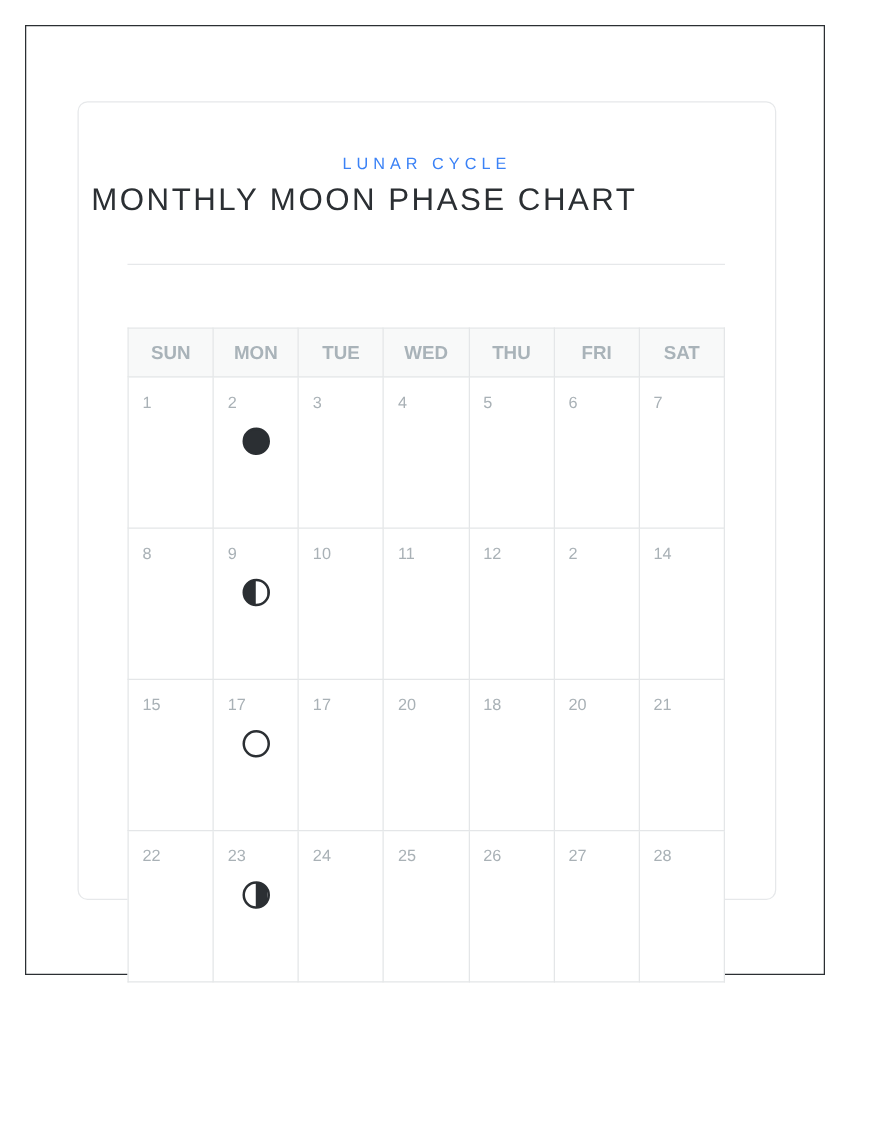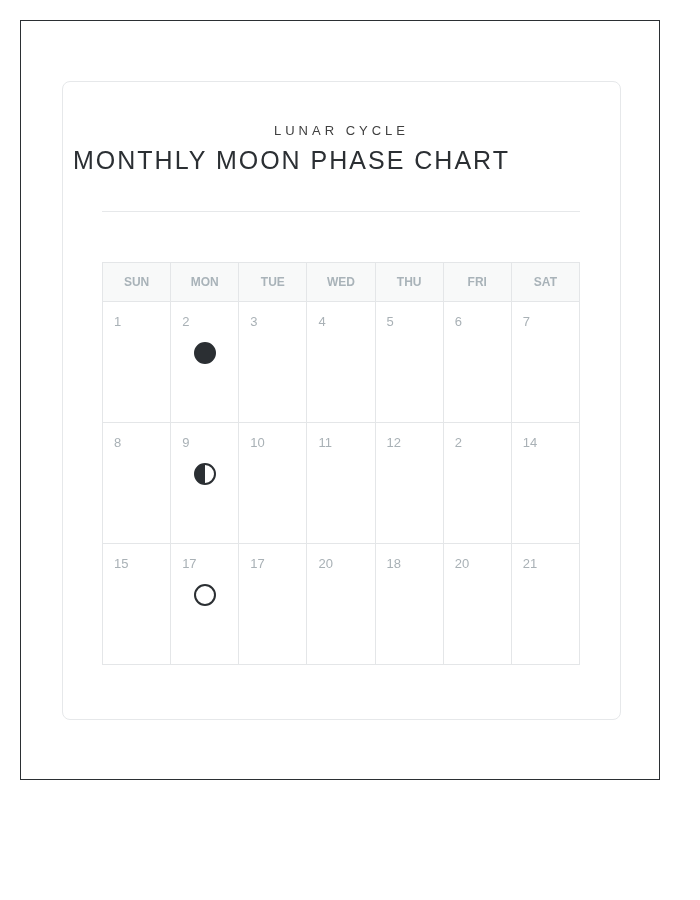--- a/index.html
+++ b/index.html
@@ -33,21 +33,21 @@
       background: #ffffff;
     }
     .eyebrow {
       position: absolute;
       left: 62px;
       top: 123px;
       width: 559px;
       text-align: center;
       font-size: 13px;
       letter-spacing: 4px;
-      color: #404040;
+      color: #3b82f6;
       text-transform: uppercase;
     }
     .title {
       position: absolute;
       left: 62px;
       top: 146px;
       width: 459px;
       text-align: center;
       font-size: 25px;
       letter-spacing: 2px;
@@ -70,21 +70,21 @@
       width: 478px;
       border-collapse: collapse;
       table-layout: fixed;
       background: #ffffff;
     }
     .calendar th {
       height: 38px;
       background: #f8f9f9;
       border: 1px solid #e4e6e8;
       color: #a9b3b9;
-      font-size: 12px;
+      font-size: 15px;
       font-weight: bold;
       vertical-align: middle;
       padding: 0;
     }
     .calendar td {
       height: 120px;
       border: 1px solid #e4e6e8;
       vertical-align: top;
       padding: 0;
       position: relative;
@@ -210,14 +210,38 @@
       <td>
           <span class="day-num">18</span>
         </td>
       <td>
           <span class="day-num">20</span>
         </td>
       <td>
           <span class="day-num">21</span>
         </td>
     </tr>
+    <tr>
+      <td>
+          <span class="day-num">22</span>
+        </td>
+      <td>
+          <span class="day-num">23</span>
+          <span class="moon last-quarter"></span>
+        </td>
+      <td>
+          <span class="day-num">24</span>
+        </td>
+      <td>
+          <span class="day-num">25</span>
+        </td>
+      <td>
+          <span class="day-num">26</span>
+        </td>
+      <td>
+          <span class="day-num">27</span>
+        </td>
+      <td>
+          <span class="day-num">28</span>
+        </td>
+    </tr>
   </tbody>
 </table>
 
 </body></html>

